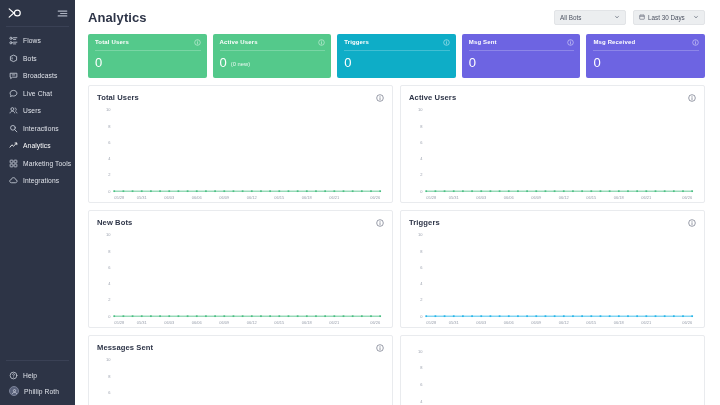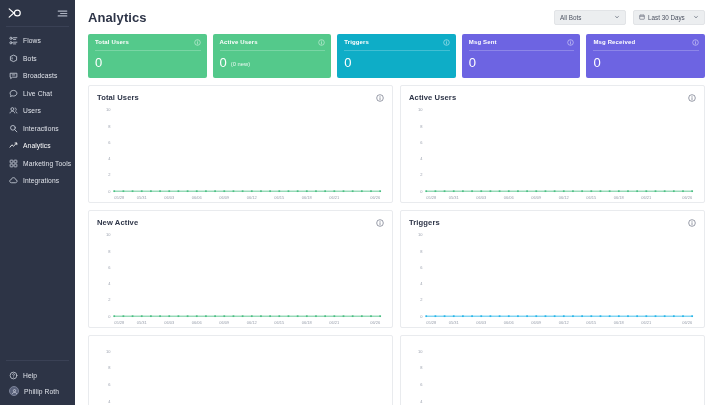--- a/index.html
+++ b/index.html
@@ -527,21 +527,21 @@
               <text x="190.55172413793105" y="96.5" text-anchor="middle" class="xtick">06/15</text>
               <text x="219.31034482758622" y="96.5" text-anchor="middle" class="xtick">06/18</text>
               <text x="248.06896551724137" y="96.5" text-anchor="middle" class="xtick">06/21</text>
               <text x="296" y="96.5" text-anchor="end" class="xtick">06/26</text>
             </svg>
           </div>
       </div>
 
       <div class="panel">
         <div class="panel-head">
-          <span class="panel-title">New Active</span>
+          <span class="panel-title">New Bots</span>
           <span>
             <svg class="panel-info" viewBox="0 0 14 14" fill="none" stroke="currentColor" stroke-width="1.1">
               <circle cx="7" cy="7" r="5.8"></circle>
                 <path d="M7 6.4 V10" stroke-linecap="round"></path>
                 <path d="M7 4.2 L7 4.22" stroke-linecap="round"></path>
             </svg>
           </span>
         </div>
         <div class="plot">
             <svg viewBox="0 0 300 100" preserveAspectRatio="none">
@@ -654,20 +654,30 @@
               <text x="161.79310344827587" y="96.5" text-anchor="middle" class="xtick">06/12</text>
               <text x="190.55172413793105" y="96.5" text-anchor="middle" class="xtick">06/15</text>
               <text x="219.31034482758622" y="96.5" text-anchor="middle" class="xtick">06/18</text>
               <text x="248.06896551724137" y="96.5" text-anchor="middle" class="xtick">06/21</text>
               <text x="296" y="96.5" text-anchor="end" class="xtick">06/26</text>
             </svg>
           </div>
       </div>
 
       <div class="panel">
+        <div class="panel-head">
+          <span class="panel-title">Messages Sent</span>
+          <span>
+            <svg class="panel-info" viewBox="0 0 14 14" fill="none" stroke="currentColor" stroke-width="1.1">
+              <circle cx="7" cy="7" r="5.8"></circle>
+                <path d="M7 6.4 V10" stroke-linecap="round"></path>
+                <path d="M7 4.2 L7 4.22" stroke-linecap="round"></path>
+            </svg>
+          </span>
+        </div>
         <div class="plot">
             <svg viewBox="0 0 300 100" preserveAspectRatio="none">
               <text x="14" y="89.6" text-anchor="end" class="ytick">0</text>
               <text x="14" y="72.6" text-anchor="end" class="ytick">2</text>
               <text x="14" y="55.6" text-anchor="end" class="ytick">4</text>
               <text x="14" y="38.6" text-anchor="end" class="ytick">6</text>
               <text x="14" y="21.599999999999998" text-anchor="end" class="ytick">8</text>
               <text x="14" y="4.6" text-anchor="end" class="ytick">10</text>
             </svg>
           </div>

